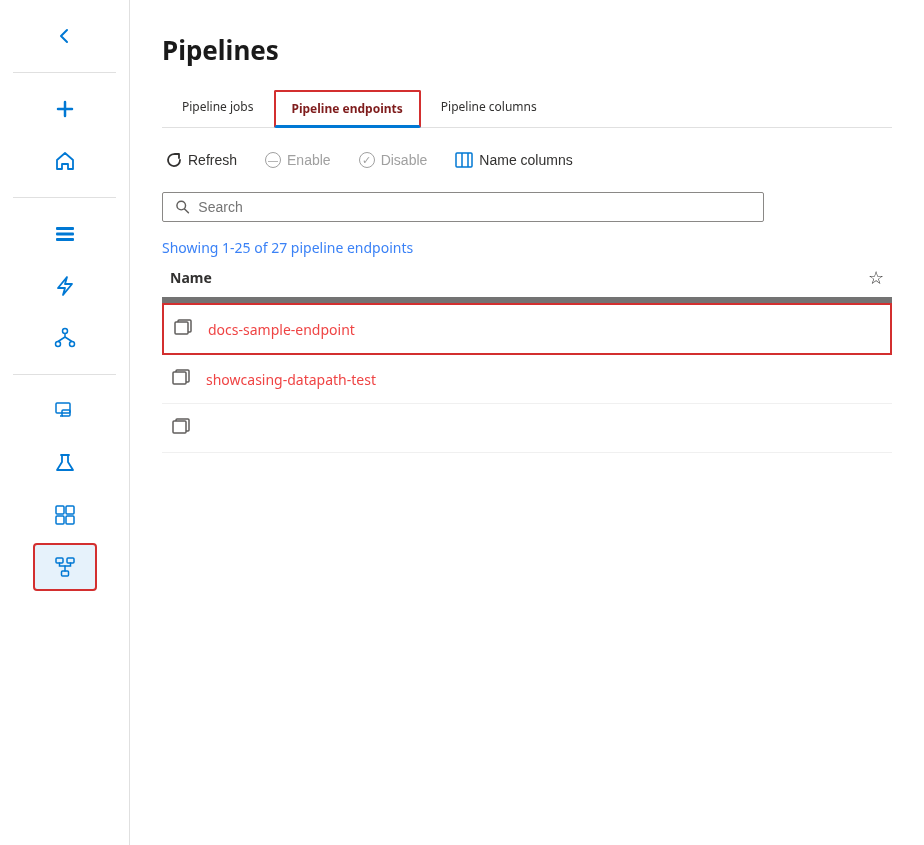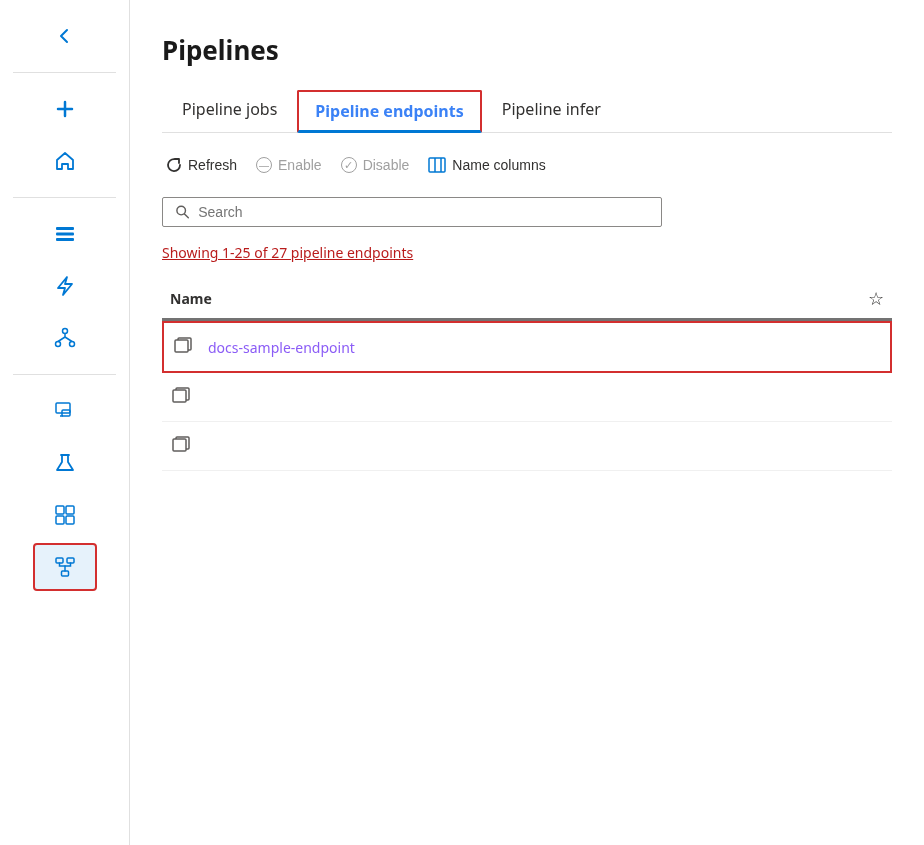--- a/index.html
+++ b/index.html
@@ -68,39 +68,39 @@
     .tabs {
       display: flex;
       align-items: flex-end;
       border-bottom: 1px solid #e0e0e0;
       margin-bottom: 20px;
       gap: 0;
     }
 
     .tab {
       padding: 10px 20px;
-      font-size: 16px;
+      font-size: 12px;
       color: #323130;
       cursor: pointer;
       border-bottom: 3px solid transparent;
       margin-bottom: -1px;
       white-space: nowrap;
     }
 
     .tab.active {
       font-weight: 700;
       border-bottom: 3px solid #0078d4;
-      color: #3b82f6;
+      color: #7f1d1d;
     }
 
     
     .toolbar {
       display: flex;
       align-items: flex-end;
-      gap: 11px;
+      gap: 20px;
       margin-bottom: 20px;
     }
 
     .toolbar-btn {
       display: flex;
       align-items: center;
       gap: 6px;
       font-size: 14px;
       color: #323130;
       cursor: pointer;
@@ -118,53 +118,51 @@
     .search-container {
       margin-bottom: 16px;
     }
 
     .search-box {
       display: flex;
       align-items: flex-start;
       border: 1px solid #8a8886;
       border-radius: 2px;
       padding: 6px 12px;
-      width: 500px;
+      width: 602px;
       gap: 8px;
       background: #fff;
     }
 
     .search-input {
       border: none;
       outline: none;
       font-size: 14px;
       color: #605e5c;
       width: 100%;
       background: transparent;
     }
 
     
     .count-text {
       font-size: 14px;
-      color: #b91c1c;
-      margin-bottom: 16px;
-      text-decoration: underline;
+      color: #3b82f6;
     }
 
     
     .table-container {
       flex: 1;
       overflow: auto;
     }
 
     .table-header {
       display: flex;
       align-items: center;
       padding: 8px 0;
-      border-bottom: 3px solid #737373;
+      border-bottom: 6px solid #737373;
       gap: 32px;
       justify-content: flex-end;
     }
 
     .col-name {
       font-size: 14px;
       font-weight: 700;
       color: #323130;
       flex: 1;
       padding-left: 8px;
@@ -194,21 +192,21 @@
 
     .row-icon {
       font-size: 18px;
       color: #605e5c;
       width: 24px;
       text-align: center;
     }
 
     .row-name {
       font-size: 14px;
-      color: #8b5cf6;
+      color: #ef4444;
       text-decoration: none;
       flex: 1;
     }
 
     
     .sidebar-pipelines-highlighted {
       border: 2px solid #d32f2f;
       border-radius: 4px;
     }
 
@@ -312,21 +310,21 @@
     <div class="tab">
       <span>Pipeline jobs</span>
     </div>
 
     <div style="padding: 0; margin-bottom: -1px;">
       <div class="tab active tab-highlighted-box">
         <span>Pipeline endpoints</span>
       </div>
     </div>
     <div class="tab">
-      <span>Pipeline infer</span>
+      <span>Pipeline columns</span>
     </div>
   </div>
 
   <div class="toolbar">
     <button class="toolbar-btn">
       <svg width="16" height="16" viewBox="0 0 16 16" fill="none">
         <path d="M14 8A6 6 0 1 1 8.5 2.1" stroke="#323130" stroke-width="1.8" stroke-linecap="round" fill="none"></path>
         <path d="M9 2L13 2L13 6" stroke="#323130" stroke-width="1.8" stroke-linecap="round" stroke-linejoin="round" fill="none"></path>
       </svg>
       <span>Refresh</span>
@@ -379,20 +377,21 @@
       <a class="row-name" href="#">docs-sample-endpoint</a>
     </div>
 
     <div class="table-row">
       <span class="row-icon">
         <svg width="20" height="18" viewBox="0 0 20 18" fill="none">
           <rect x="4" y="2" width="13" height="12" rx="1" stroke="#605e5c" stroke-width="1.5" fill="white"></rect>
           <rect x="1" y="4" width="13" height="12" rx="1" stroke="#605e5c" stroke-width="1.5" fill="white"></rect>
         </svg>
       </span>
+      <a class="row-name" href="#">showcasing-datapath-test</a>
     </div>
 
     <div class="table-row">
       <span class="row-icon">
         <svg width="20" height="18" viewBox="0 0 20 18" fill="none">
           <rect x="4" y="2" width="13" height="12" rx="1" stroke="#605e5c" stroke-width="1.5" fill="white"></rect>
           <rect x="1" y="4" width="13" height="12" rx="1" stroke="#605e5c" stroke-width="1.5" fill="white"></rect>
         </svg>
       </span>
     </div>

